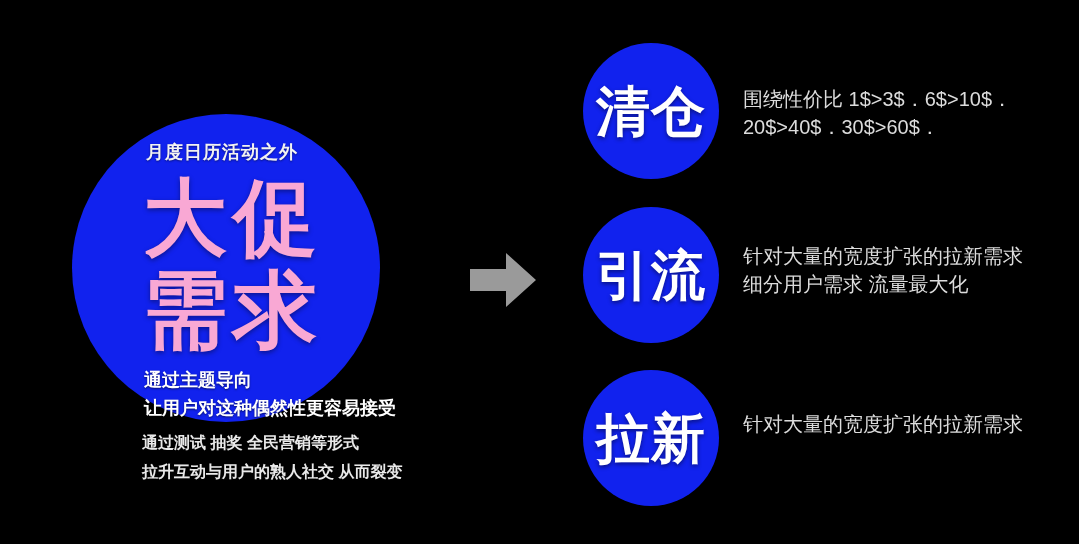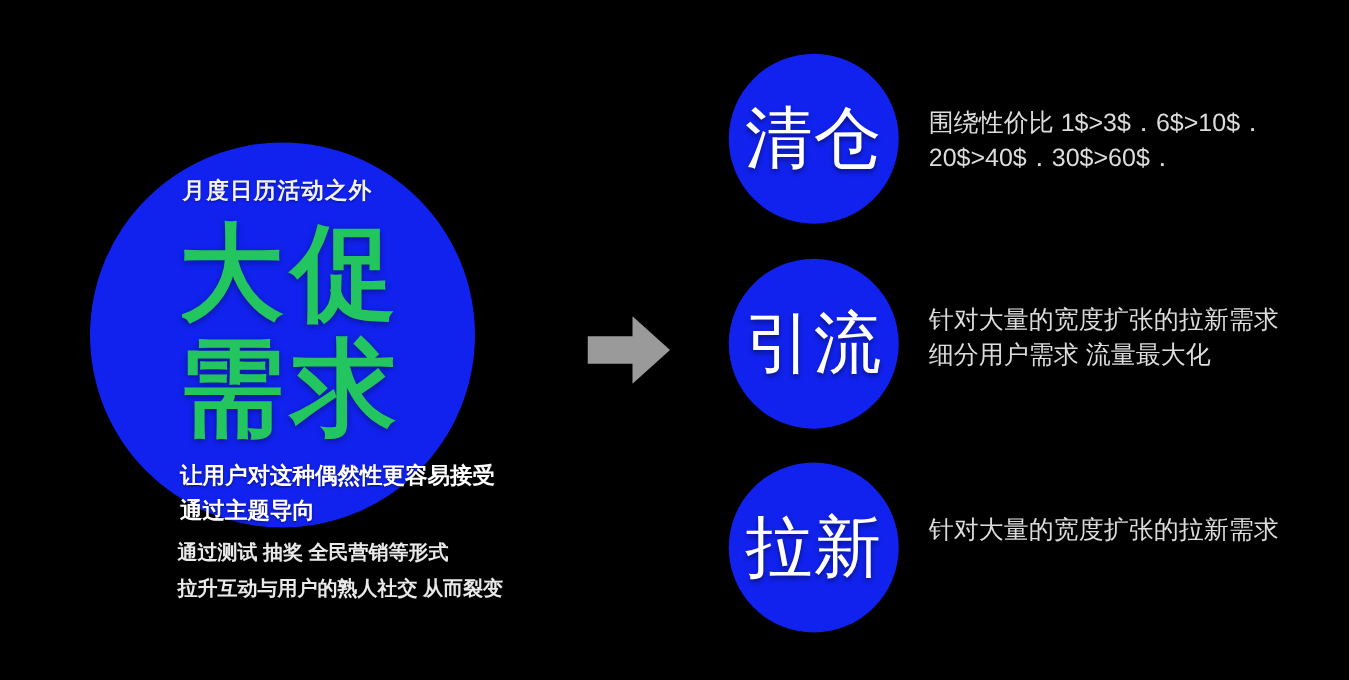--- a/index.html
+++ b/index.html
@@ -49,21 +49,21 @@
     white-space: nowrap;
   }
   .hero-title {
     position: absolute;
     left: 143px;
     top: 176px;
     font-size: 84px;
     line-height: 84px;
     font-weight: 700;
     letter-spacing: 6px;
-    color: #22c55e;
+    color: #f9a8d4;
     text-shadow: 0 2px 5px rgba(0,0,0,0.40);
     white-space: nowrap;
   }
   .hero-title .line2 {
     display: block;
     margin-top: 8px;
   }
   .hero-sub {
     position: absolute;
     left: 144px;
@@ -108,21 +108,21 @@
     width: 136px;
     height: 136px;
     border-radius: 50%;
     background: #1122ee;
     display: flex;
     align-items: center;
     justify-content: center;
   }
   .item-label {
     font-size: 54px;
-    font-weight: 400;
+    font-weight: 700;
     letter-spacing: 1px;
     color: #ffffff;
     text-shadow: 0 2px 4px rgba(0,0,0,0.45);
     white-space: nowrap;
     line-height: 1;
   }
   .item-desc {
     position: absolute;
     left: 160px;
     font-size: 20px;
@@ -150,22 +150,22 @@
 
   <div class="hero-text-layer">
     <div class="hero-kicker">月度日历活动之外</div>
 
     <div class="hero-title">
       <span>大促</span>
       <span class="line2">需求</span>
     </div>
 
     <div class="hero-sub">
+      <div>通过主题导向</div>
       <div>让用户对这种偶然性更容易接受</div>
-      <div>通过主题导向</div>
     </div>
 
     <div class="hero-foot">
       <div>通过测试 抽奖 全民营销等形式</div>
       <div>拉升互动与用户的熟人社交 从而裂变</div>
     </div>
   </div>
 
   <div class="arrow">
     <svg width="66" height="54" viewBox="0 0 66 54" xmlns="http://www.w3.org/2000/svg" aria-hidden="true">

